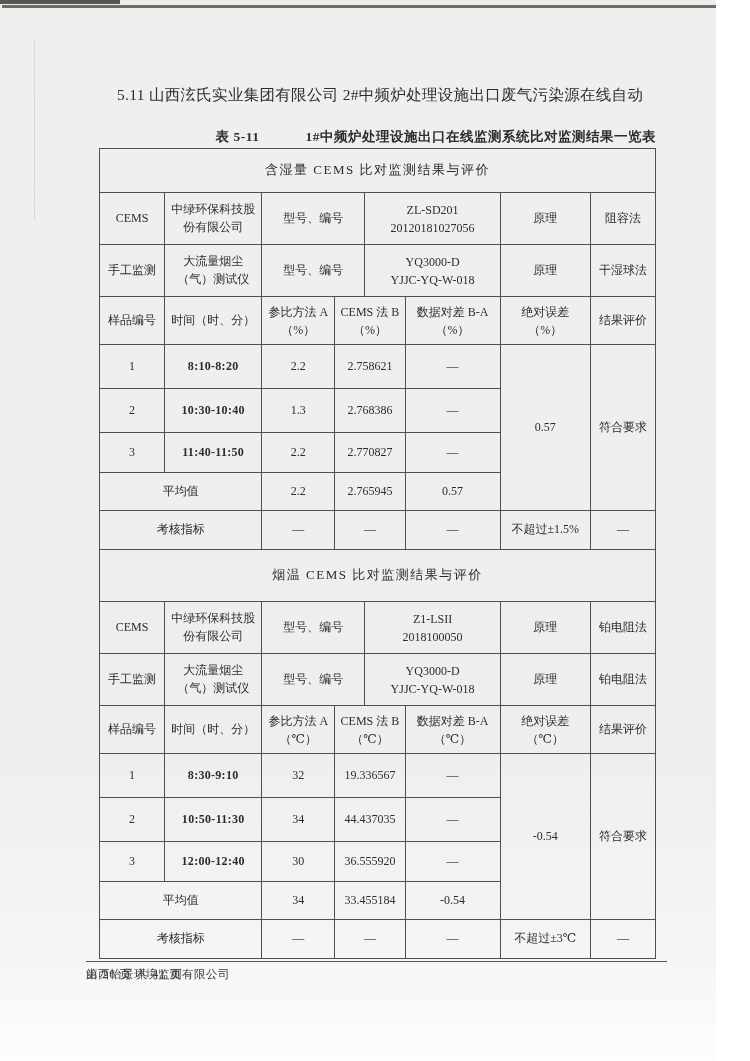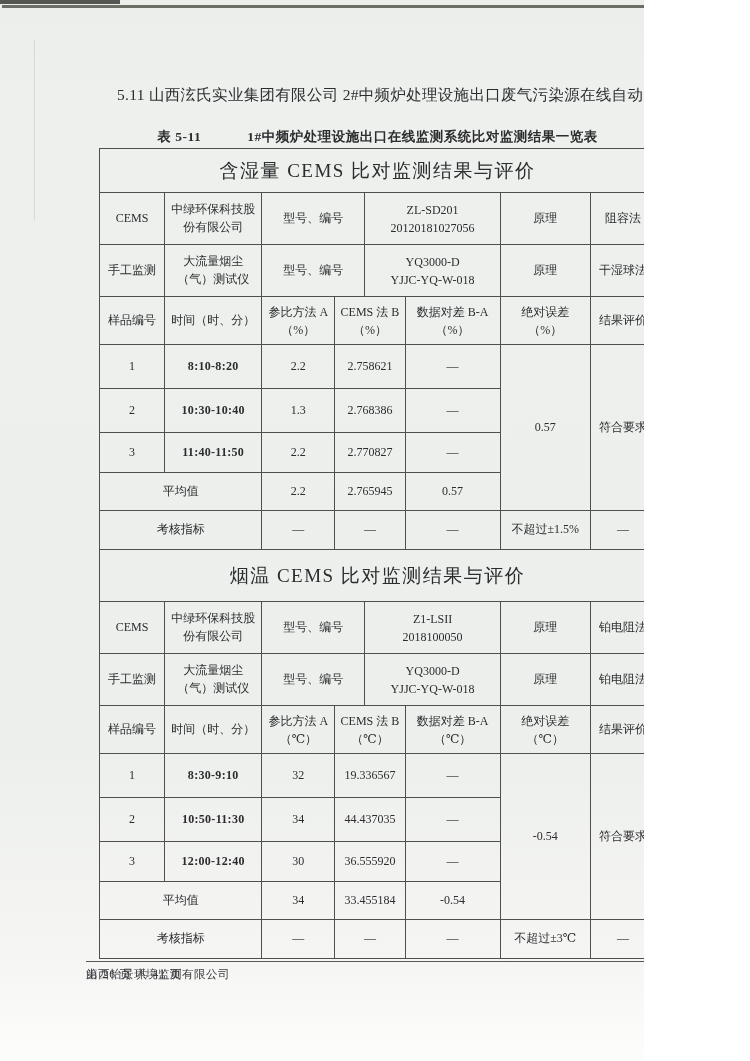--- a/index.html
+++ b/index.html
@@ -1,29 +1,29 @@
 <!DOCTYPE html>
 <html><head>
 <meta charset="utf-8">
 <style>
   html,body{margin:0;padding:0;background:#fff;}
   .page{
-    position:relative;width:644px;height:1061px;overflow:hidden;
+    position:relative;width:716px;height:1061px;overflow:hidden;
     background:linear-gradient(180deg,#ebeeea 0%,#eef0ed 10%,#edefec 70%,#f5f6f4 90%,#fdfdfc 100%);
     font-family:"Liberation Serif","DejaVu Serif",serif;
     color:#2d2d30;
   }
   .scan-edge-top{position:absolute;top:5px;left:2px;width:746px;height:3px;background:#4b4d45;opacity:.8;}
   .scan-edge-top2{position:absolute;top:0px;left:0px;width:120px;height:4px;background:#3a3c36;opacity:.85;}
   .scan-shadow-left{position:absolute;top:40px;left:34px;width:1px;height:180px;background:#d8dad6;}
 
   .intro{position:absolute;left:86px;top:82px;width:582px;font-size:15.5px;line-height:25px;letter-spacing:.3px;text-align:justify;}
   .intro .l1{text-indent:31px;}
 
-  .caption{position:absolute;left:99px;top:128px;width:557px;display:flex;justify-content:center;gap:46px;font-weight:bold;font-size:13.5px;letter-spacing:.5px;}
+  .caption{position:absolute;left:99px;top:128px;width:557px;display:flex;justify-content:flex-end;gap:46px;font-weight:bold;font-size:13.5px;letter-spacing:.5px;}
 
   table.cmp{
     position:absolute;left:99px;top:148px;width:557px;
     border-collapse:collapse;table-layout:fixed;
     font-size:12px;color:#2c2c2f;
   }
   table.cmp td{
     border:1px solid #4f4f50;text-align:center;vertical-align:middle;
     padding:0 2px;overflow:hidden;line-height:1.45;
   }
@@ -31,21 +31,21 @@
   col.c1{width:65px} col.c2{width:97px} col.c3{width:73px} col.c4{width:30px}
   col.c5{width:40px} col.c6{width:95px} col.c7{width:90px} col.c8{width:65px}
 
   tr.r-title{height:44px} tr.r-title2{height:52px}
   tr.r-equip{height:52px}
   tr.r-head{height:48px}
   tr.r-data{height:44px} tr.r-data-sm{height:40px}
   tr.r-avg{height:38px}
   tr.r-assess{height:39px}
 
-  td.sec-title{font-size:19px;letter-spacing:1.5px;}
+  td.sec-title{font-size:13px;letter-spacing:1.5px;}
   td.pad-wrap{padding:0 8px;}
   td.time{font-weight:600;letter-spacing:.3px;}
   .two-line div{line-height:1.5;text-align:center;}
 
   .footer-rule{position:absolute;left:86px;top:961px;width:581px;border-top:1.5px solid #55565a;}
   .footer-company{position:absolute;left:86px;top:967px;font-size:11.5px;letter-spacing:.5px;color:#3a3a3e;}
   .footer-page{position:absolute;left:86px;top:967px;width:581px;text-align:left;font-size:11.5px;letter-spacing:1px;color:#3a3a3e;}
 </style>
 </head>
 <body>

